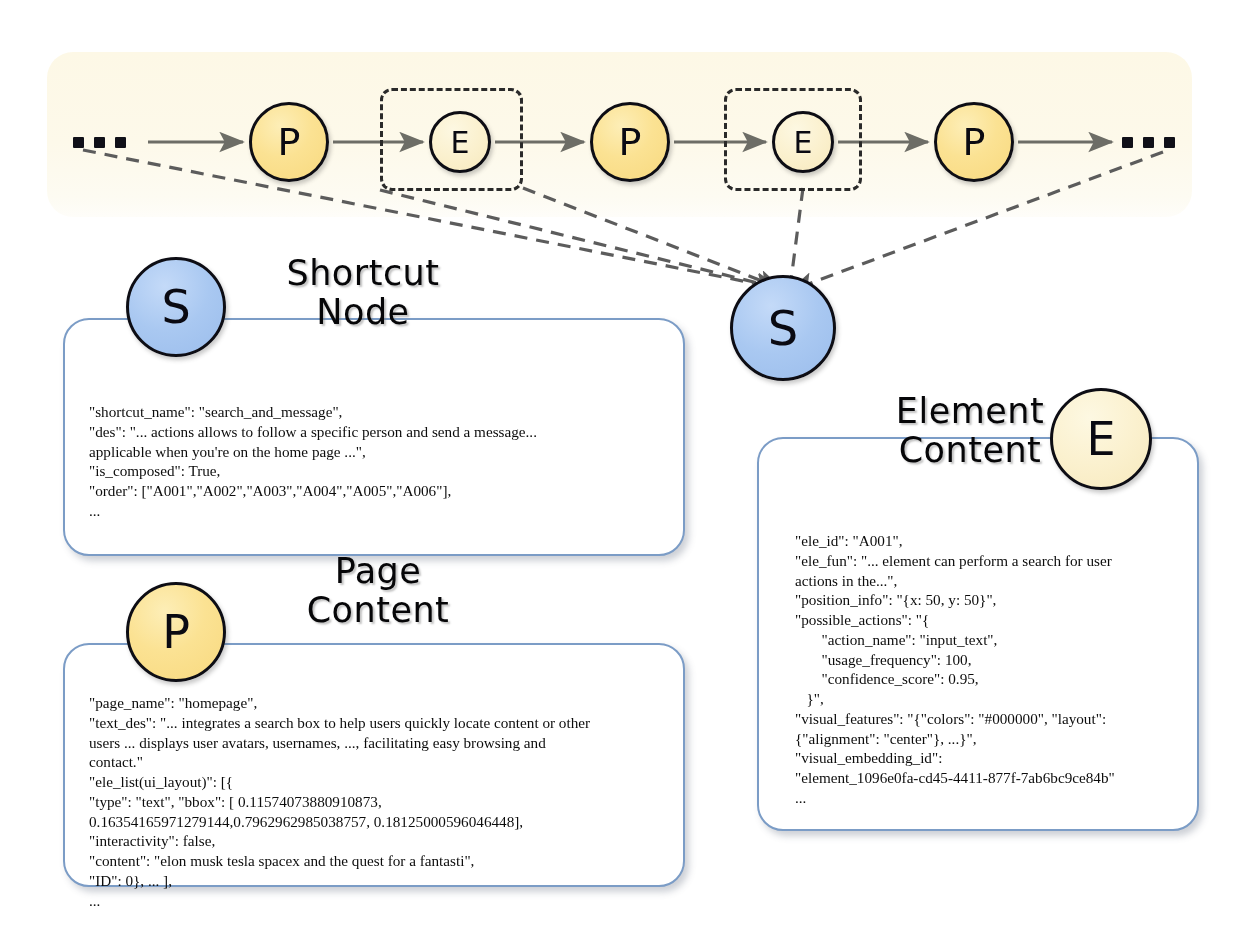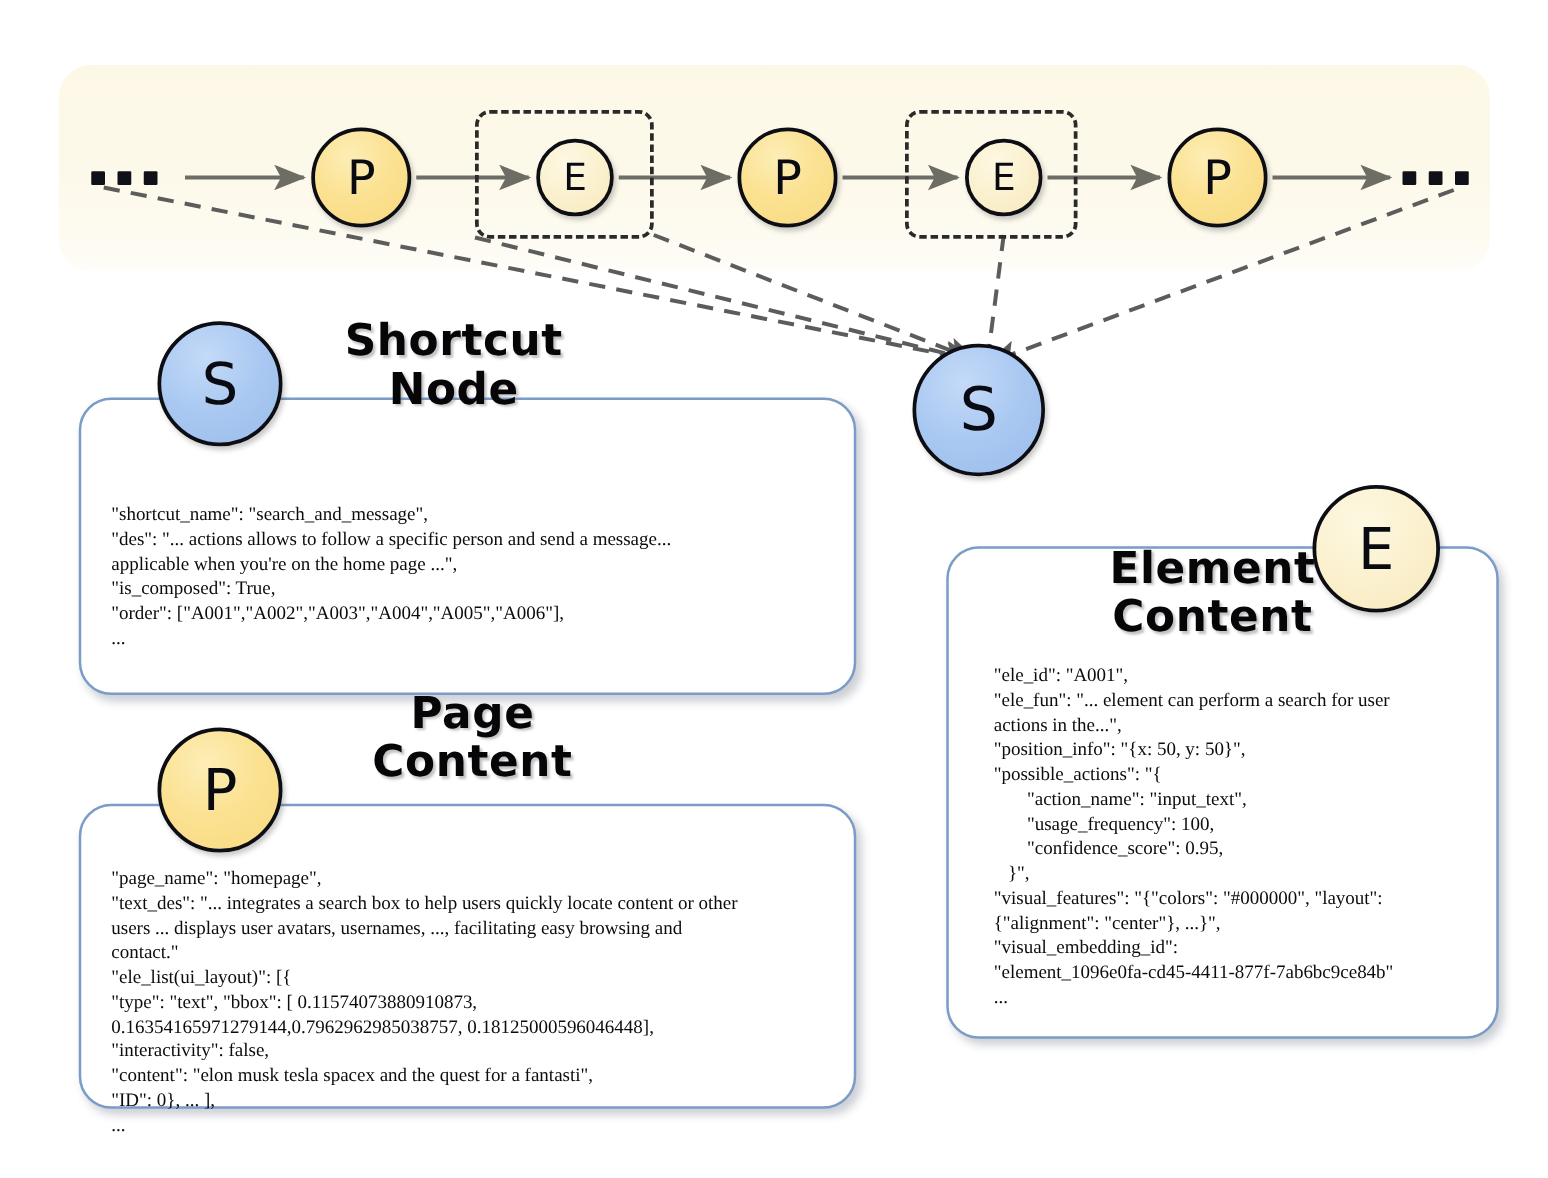--- a/index.html
+++ b/index.html
@@ -64,21 +64,21 @@
     font-size:15.2px;line-height:1.30;
     color:#0c0c0c;
     white-space:pre-wrap;
     position:absolute;
   }
 
   
   .heading{
     position:absolute;
     font-family:"DejaVu Sans", sans-serif;
-    font-weight:bold;
+    font-weight:normal;
     font-size:35px;line-height:1.12;
     color:#060608;
     text-align:center;
     letter-spacing:0.5px;
     text-shadow:2px 2px 2px rgba(120,120,120,0.45);
     white-space:pre-line;
   }
 
   svg.overlay{position:absolute;left:0;top:0;width:1238px;height:942px;pointer-events:none;}
 </style>
@@ -181,17 +181,17 @@
        "action_name": "input_text",
        "usage_frequency": 100,
        "confidence_score": 0.95,
    }",
 "visual_features": "{"colors": "#000000", "layout":
 {"alignment": "center"}, ...}",
 "visual_embedding_id":
 "element_1096e0fa-cd45-4411-877f-7ab6bc9ce84b"
 ...</div>
   </div>
-  <div class="heading" style="left:880px;top:392px;width:180px;margin-top:44px;">Element
+  <div class="heading" style="left:880px;top:392px;width:180px;">Element
 Content</div>
   <div class="node e legend" style="left:1050px;top:388px;width:102px;height:102px;font-size:46px;">E</div>
 
 </div>
 
 </body></html>

